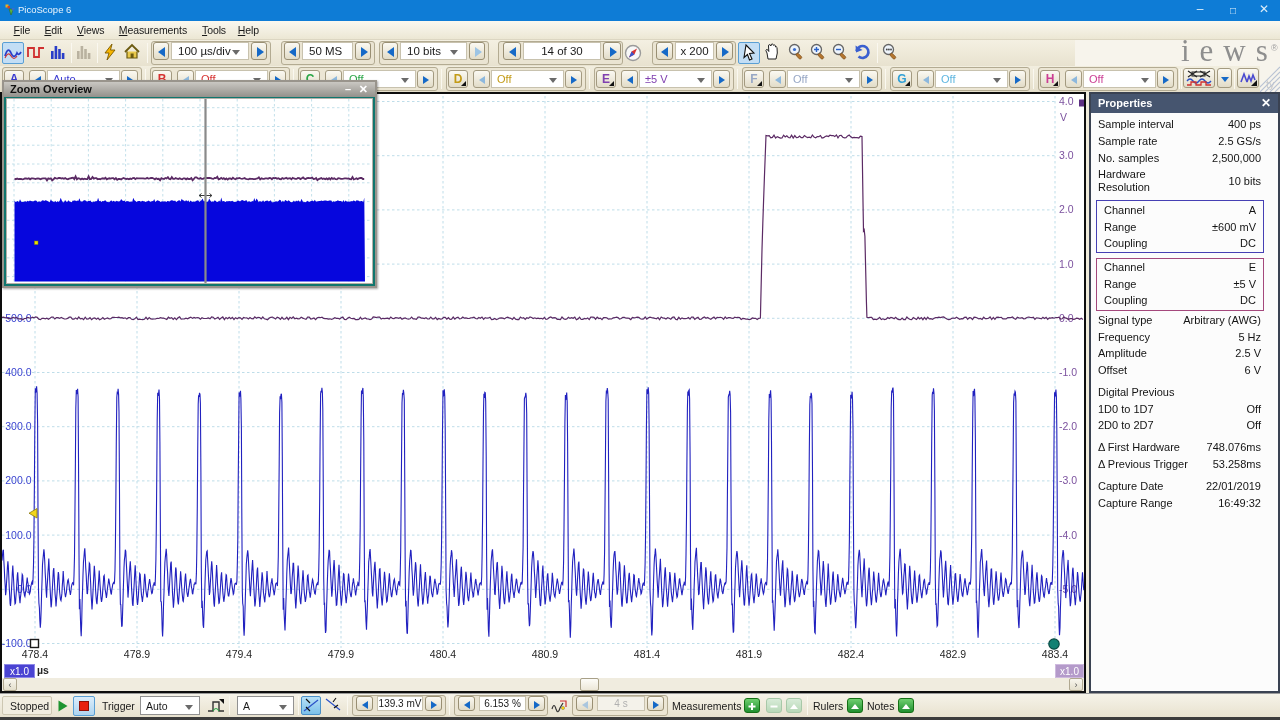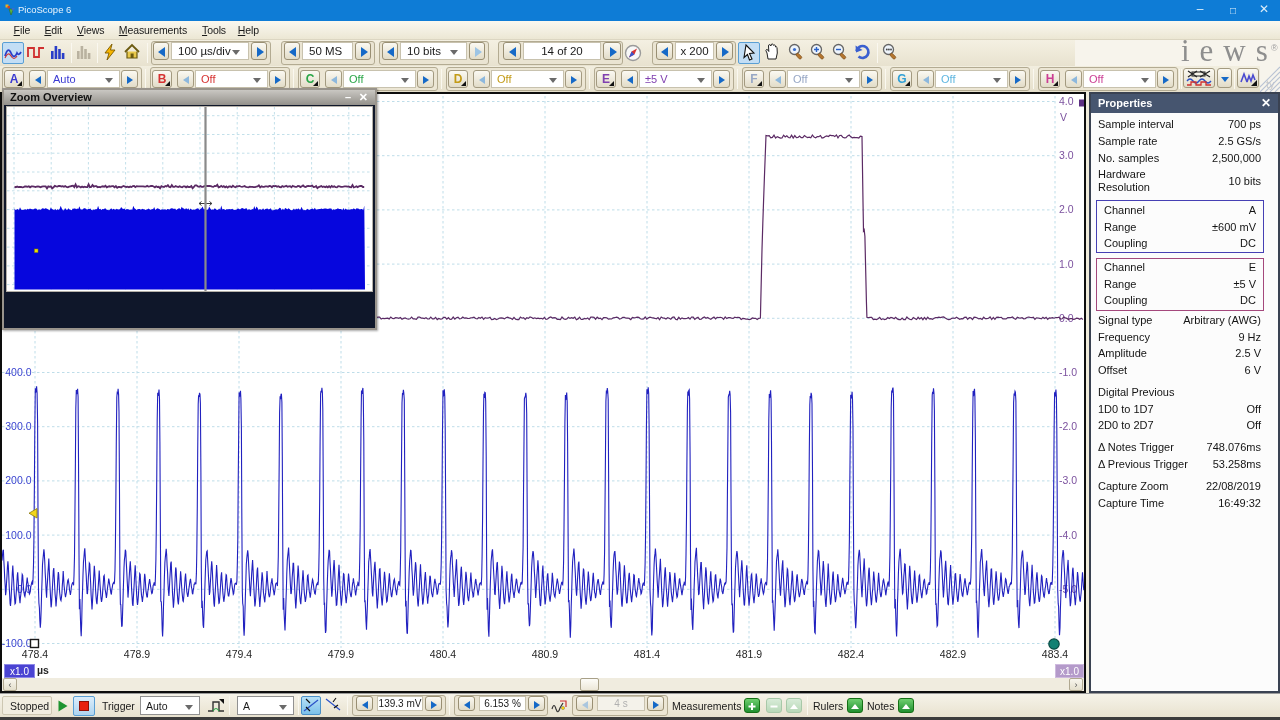--- a/index.html
+++ b/index.html
@@ -59,21 +59,21 @@
 .xlab { font-size:10.5px; fill:#262626; text-anchor:middle; }
 #xunit { position:absolute; left:35px; top:570px; font-size:10.5px; font-weight:bold; color:#262626; }
 .zbadge { position:absolute; font-size:10px; color:#fff; text-align:center; line-height:13px; height:14px; }
 #zb1 { left:2px; top:570px; width:31px; background:#4a43d2; border:1px solid #8d88e8; }
 #zb2 { left:1053px; top:570px; width:29px; background:#b49aca; border:1px solid #cebade; }
 #hscroll { position:absolute; left:0px; top:584px; width:1082px; height:13px; background:#f0ecdf; }
 .harr { position:absolute; top:0px; width:14px; height:13px; background:linear-gradient(#f8f6ee,#e4dfcc); border:1px solid #b0a890; border-radius:2px; color:#666; font-size:6.5px; text-align:center; line-height:12px; }
 #hthumb { position:absolute; left:578px; top:0px; width:19px; height:13px; background:linear-gradient(#fdfcf8,#ece7d8); border:1px solid #a8a088; border-radius:2px; }
 
 
-#ovwin { position:absolute; left:2px; top:88px; width:375px; height:242px; background:#0f172a; border:2px solid #99948c; box-shadow:1px 1px 2px rgba(0,0,0,.35); }
+#ovwin { position:absolute; left:2px; top:80px; width:375px; height:208px; background:#0f766e; border:2px solid #99948c; box-shadow:1px 1px 2px rgba(0,0,0,.35); }
 #ovtitle { position:absolute; left:0; top:0; width:371px; height:15px; background:linear-gradient(#c9c7c2,#94918b); }
 #ovtitle .t { position:absolute; left:6px; top:1px; font-size:11px; font-weight:bold; color:#111; }
 #ovtitle .b { position:absolute; top:1px; color:#fff; font-size:11px; font-weight:bold; line-height:13px; }
 #ovbody { position:absolute; left:2px; top:16px; width:367px; height:186px; background:#fff; border:1px solid #b4b0a8; }
 
 
 #panel { position:absolute; left:1089px; top:92px; width:191px; height:601px; background:#fcfcfc; border:2px solid #3a4252; }
 #ptitle { position:absolute; left:0; top:0; width:187px; height:19px; background:#46556f; }
 #ptitle .t { position:absolute; left:7px; top:3px; font-size:11px; font-weight:bold; color:#fff; }
 #ptitle .x { position:absolute; right:7px; top:2px; font-size:12px; font-weight:bold; color:#fff; }
@@ -201,21 +201,21 @@
       <span class="dd" style="right:8px;top:7px"></span>
     </div>
   <div class="sbtn" style="left:469px;width:16px">
       <span class="tri-r abs" style="left:5px;top:4px;border-left-color:#9cc4e4"></span>
     </div>
 
   <div class="tgrp" style="left:498px;width:125px"></div>
   <div class="sbtn" style="left:503px;width:18px">
       <span class="tri-l abs" style="left:5px;top:4px"></span>
     </div>
-  <div class="swhite" style="left:523px;width:78px;text-align:center"><span style="line-height:16px">14 of 20</span></div>
+  <div class="swhite" style="left:523px;width:78px;text-align:center"><span style="line-height:16px">14 of 30</span></div>
   <div class="sbtn" style="left:603px;width:18px">
       <span class="tri-r abs" style="left:6px;top:4px"></span>
     </div>
   <svg class="abs" style="left:624px;top:4px" width="18" height="18" viewBox="0 0 18 18">
     <circle cx="9" cy="9" r="7.5" fill="#f8f8f8" stroke="#9a9a9a" stroke-width="1.4"></circle>
     <path d="M13,4.5 L10.4,10.4 L5,13.5 L7.6,7.6 Z" fill="#d63333"></path>
       <path d="M5,13.5 L7.6,7.6 L10.4,10.4 Z" fill="#3a55cc"></path>
   </svg>
 
   <div class="tgrp" style="left:652px;width:84px"></div>
@@ -505,21 +505,21 @@
   </div>
 </div>
 
 <div id="panel">
   <div id="ptitle">
       <span class="t">Properties</span>
       <span class="x">✕</span>
     </div>
 <div class="prow" style="top:24.0px">
       <span class="pl">Sample interval</span>
-      <span class="pv">700 ps</span>
+      <span class="pv">400 ps</span>
     </div>
 <div class="prow" style="top:41.0px">
       <span class="pl">Sample rate</span>
       <span class="pv">2.5 GS/s</span>
     </div>
 <div class="prow" style="top:57.5px">
       <span class="pl">No. samples</span>
       <span class="pv">2,500,000</span>
     </div>
 <div class="prow" style="top:74.0px">
@@ -533,21 +533,21 @@
 <div class="prow" style="top:80.5px">
       <span class="pl"></span>
       <span class="pv">10 bits</span>
     </div>
 <div class="prow" style="top:219.5px">
       <span class="pl">Signal type</span>
       <span class="pv">Arbitrary (AWG)</span>
     </div>
 <div class="prow" style="top:236.5px">
       <span class="pl">Frequency</span>
-      <span class="pv">9 Hz</span>
+      <span class="pv">5 Hz</span>
     </div>
 <div class="prow" style="top:253.0px">
       <span class="pl">Amplitude</span>
       <span class="pv">2.5 V</span>
     </div>
 <div class="prow" style="top:269.5px">
       <span class="pl">Offset</span>
       <span class="pv">6 V</span>
     </div>
 <div class="prow" style="top:291.5px">
@@ -556,33 +556,33 @@
     </div>
 <div class="prow" style="top:308.5px">
       <span class="pl">1D0 to 1D7</span>
       <span class="pv">Off</span>
     </div>
 <div class="prow" style="top:325.0px">
       <span class="pl">2D0 to 2D7</span>
       <span class="pv">Off</span>
     </div>
 <div class="prow" style="top:347.0px">
-      <span class="pl">Δ Notes Trigger</span>
+      <span class="pl">Δ First Hardware</span>
       <span class="pv">748.076ms</span>
     </div>
 <div class="prow" style="top:363.5px">
       <span class="pl">Δ Previous Trigger</span>
       <span class="pv">53.258ms</span>
     </div>
 <div class="prow" style="top:385.5px">
-      <span class="pl">Capture Zoom</span>
-      <span class="pv">22/08/2019</span>
+      <span class="pl">Capture Date</span>
+      <span class="pv">22/01/2019</span>
     </div>
 <div class="prow" style="top:402.5px">
-      <span class="pl">Capture Time</span>
+      <span class="pl">Capture Range</span>
       <span class="pv">16:49:32</span>
     </div>
   <div id="boxA"></div>
   <div id="boxE"></div>
 <div class="prow" style="top:110.0px">
       <span class="pl2">Channel</span>
       <span class="pv2">A</span>
     </div>
 <div class="prow" style="top:126.5px">
       <span class="pl2">Range</span>

